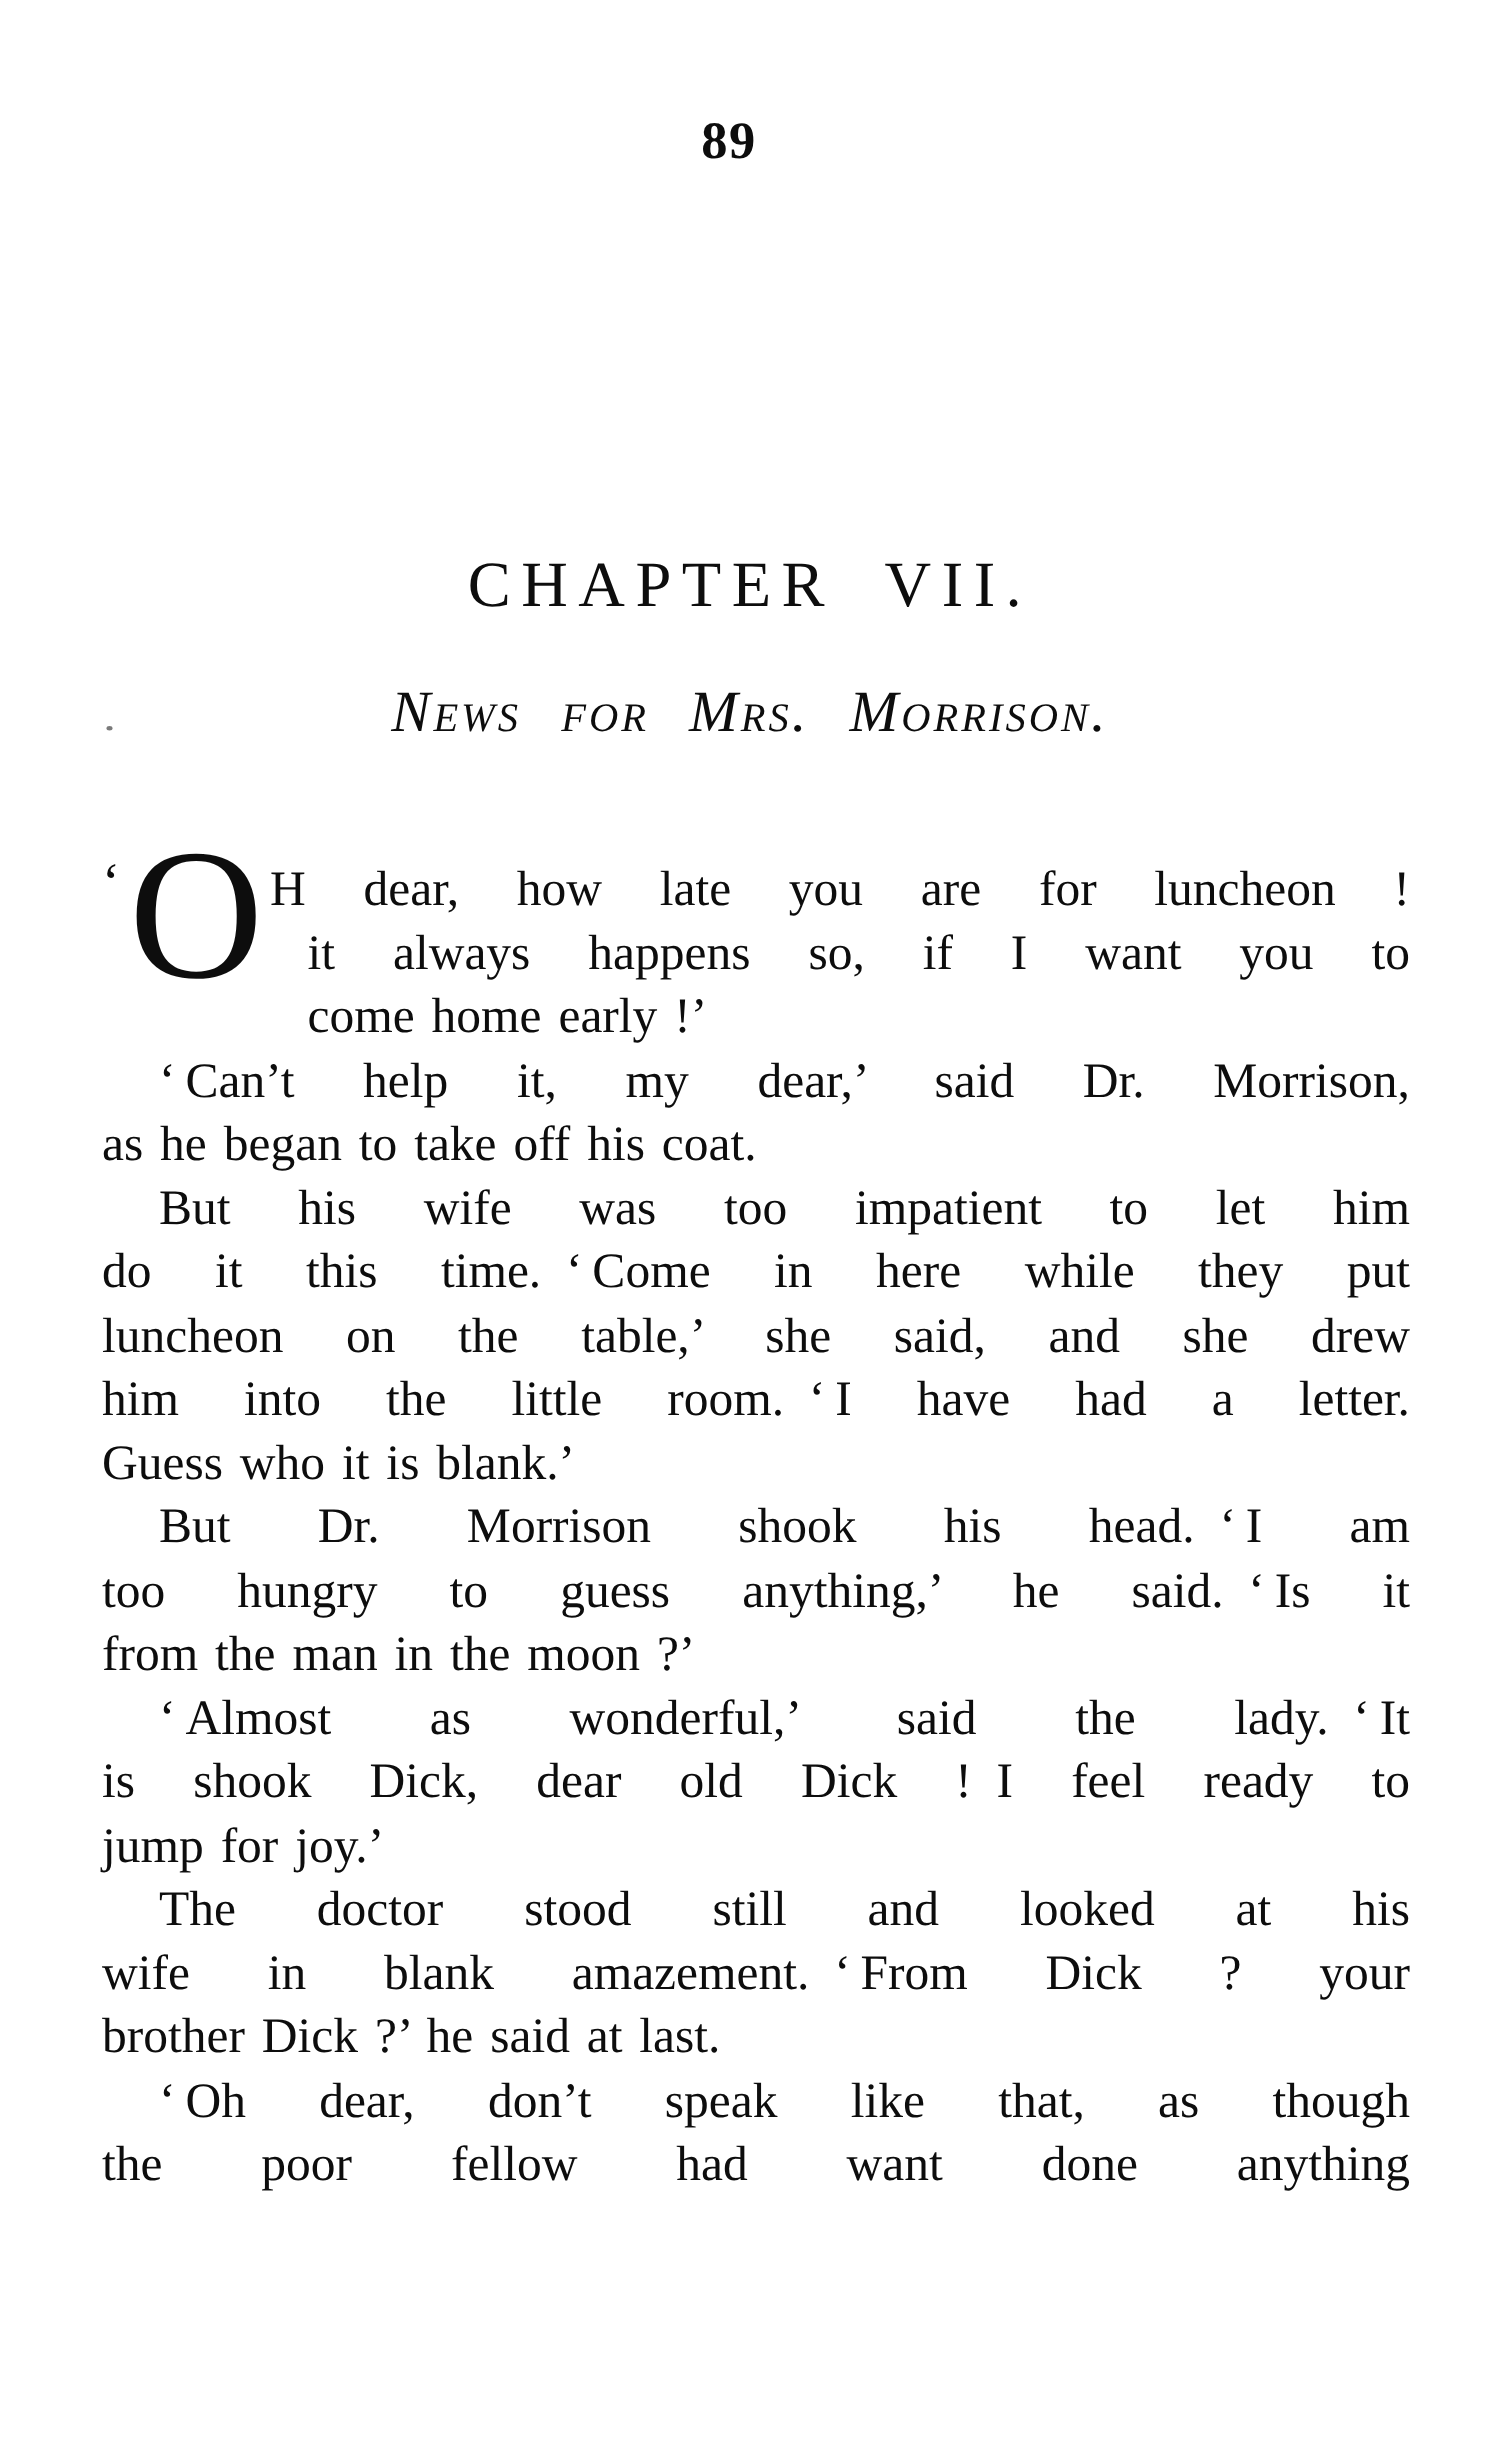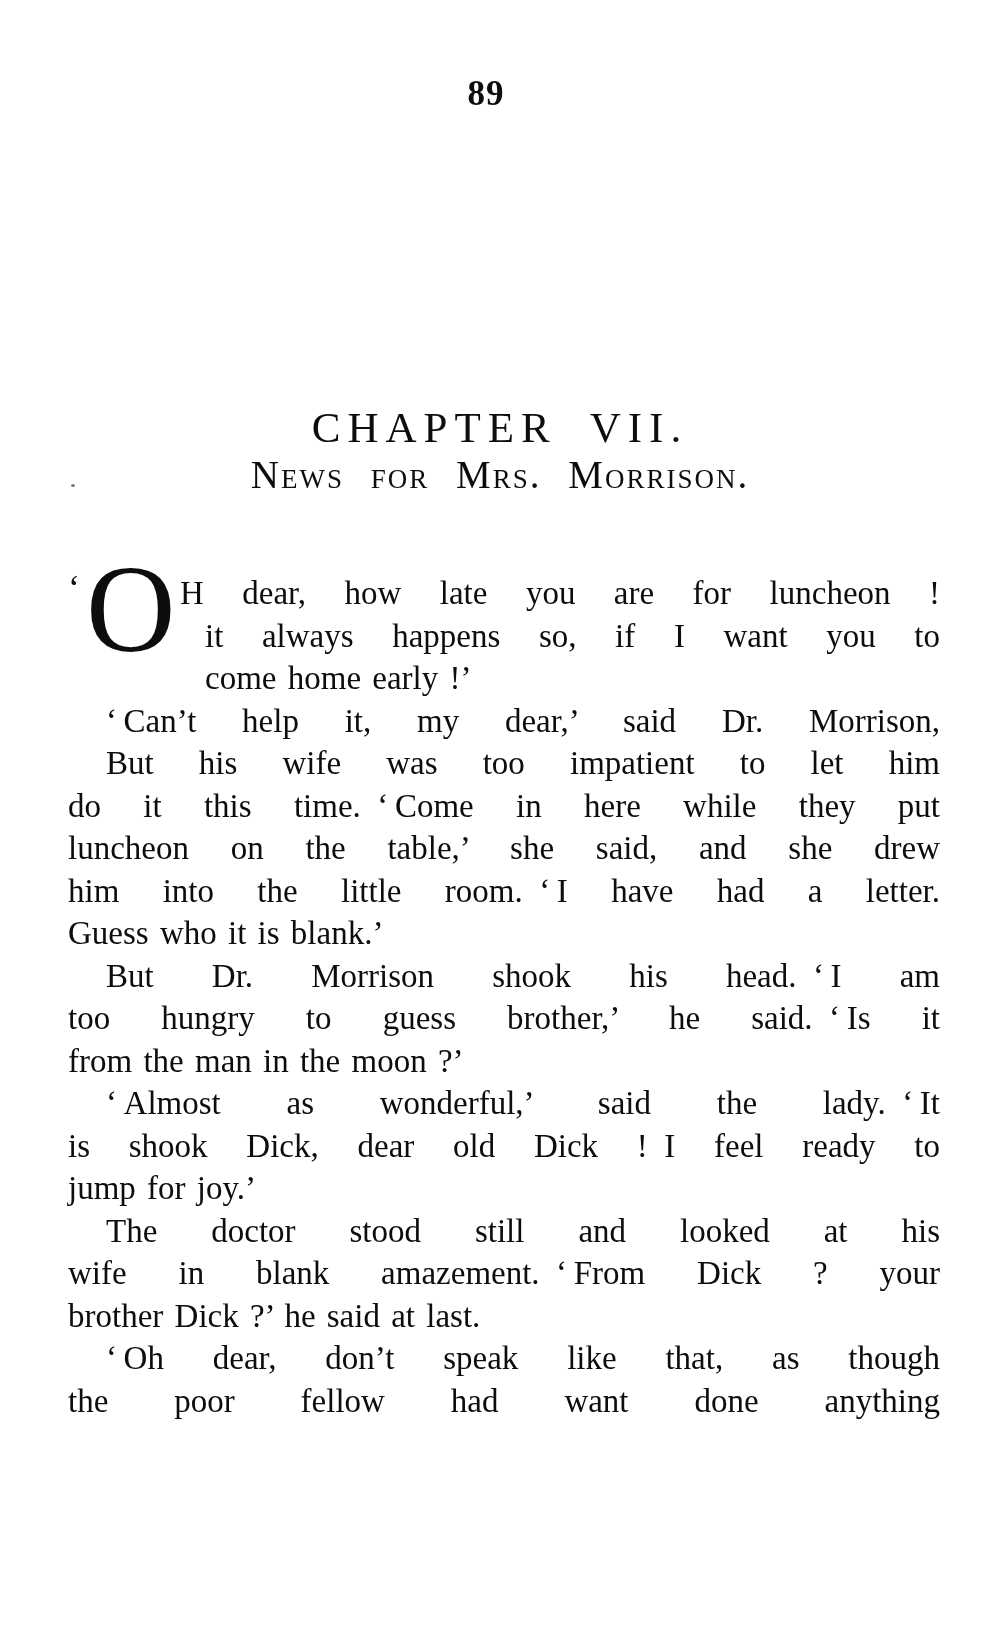--- a/index.html
+++ b/index.html
@@ -14,27 +14,27 @@
     overflow: hidden;
   }
   .pagenum {
     position: absolute; top: 74px; left: 0; width: 972px;
     text-align: center;
     font-size: 35px; font-weight: bold; letter-spacing: 1px;
   }
   .chapter {
     position: absolute; top: 366px; left: 0; width: 100%;
     text-align: center;
-    font-size: 43px; letter-spacing: 7px; word-spacing: 16px; margin-top: 37px;
+    font-size: 43px; letter-spacing: 7px; word-spacing: 16px;
   }
   .subtitle {
     position: absolute; top: 452px; left: 0; width: 100%;
     text-align: center;
     font-variant: small-caps;
-    font-size: 39px; letter-spacing: 2px; word-spacing: 15px;
+    font-size: 39px; letter-spacing: 2px; word-spacing: 15px; font-style: italic;
   }
   .speck {
     position: absolute; left: 71px; top: 484px;
     width: 4px; height: 3px; background: #333;
     border-radius: 50%; opacity: .65;
   }
   .body-text {
     position: absolute; left: 68px; top: 572px; width: 872px;
     font-size: 33px; line-height: 42.5px;
     word-spacing: 3px;
@@ -69,31 +69,32 @@
   <div class="body-text">
       <div class="para">
         <span class="drop-quote">‘</span>
         <span class="drop-cap">O</span>
         <div class="line" style="padding-left: 112px;">H dear, how late you are for luncheon !</div>
         <div class="line" style="padding-left: 137px;">it always happens so, if I want you to</div>
         <div class="line left" style="padding-left: 137px;">come home early !’</div>
       </div>
       <div class="para">
         <div class="line" style="text-indent: 38px;">‘ Can’t help it, my dear,’ said Dr. Morrison,</div>
+        <div class="line left">as he began to take off his coat.</div>
       </div>
       <div class="para">
         <div class="line" style="text-indent: 38px;">But his wife was too impatient to let him</div>
         <div class="line">do it this time. ‘ Come in here while they put</div>
         <div class="line">luncheon on the table,’ she said, and she drew</div>
         <div class="line">him into the little room. ‘ I have had a letter.</div>
         <div class="line left">Guess who it is blank.’</div>
       </div>
       <div class="para">
         <div class="line" style="text-indent: 38px;">But Dr. Morrison shook his head. ‘ I am</div>
-        <div class="line">too hungry to guess brother,’ he said. ‘ Is it</div>
+        <div class="line">too hungry to guess anything,’ he said. ‘ Is it</div>
         <div class="line left">from the man in the moon ?’</div>
       </div>
       <div class="para">
         <div class="line" style="text-indent: 38px;">‘ Almost as wonderful,’ said the lady. ‘ It</div>
         <div class="line">is shook Dick, dear old Dick ! I feel ready to</div>
         <div class="line left">jump for joy.’</div>
       </div>
       <div class="para">
         <div class="line" style="text-indent: 38px;">The doctor stood still and looked at his</div>
         <div class="line">wife in blank amazement. ‘ From Dick ? your</div>

